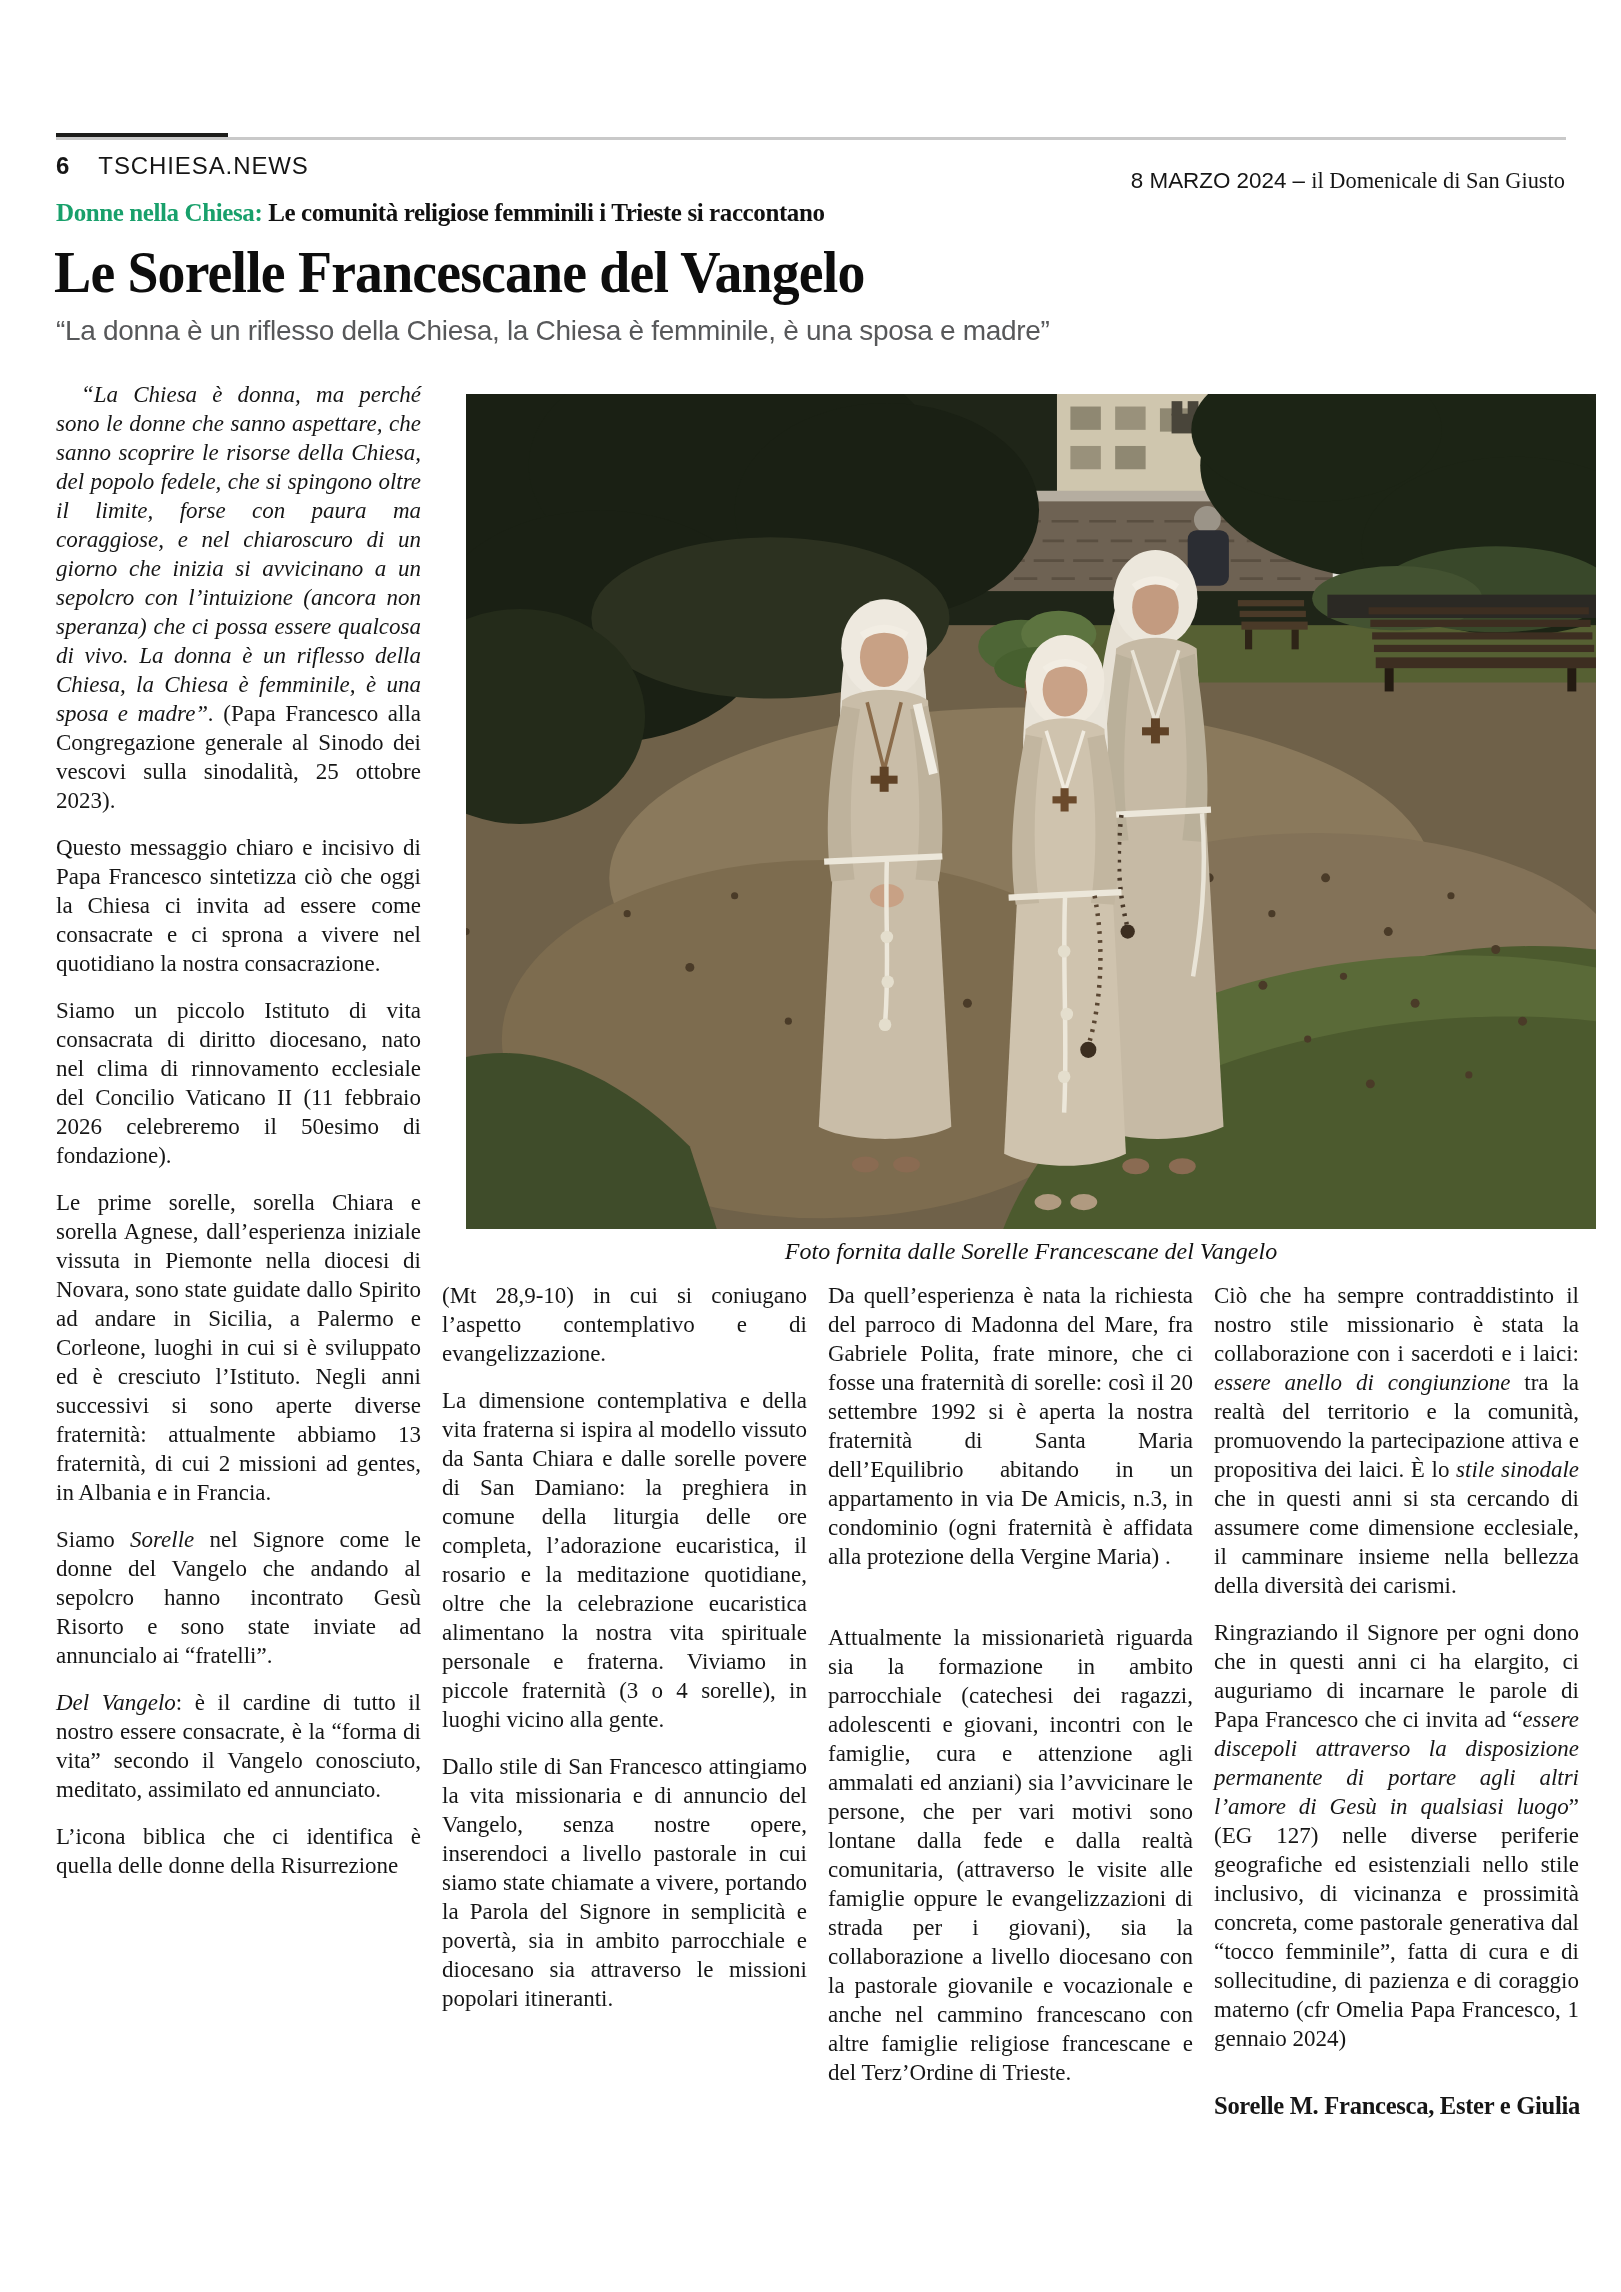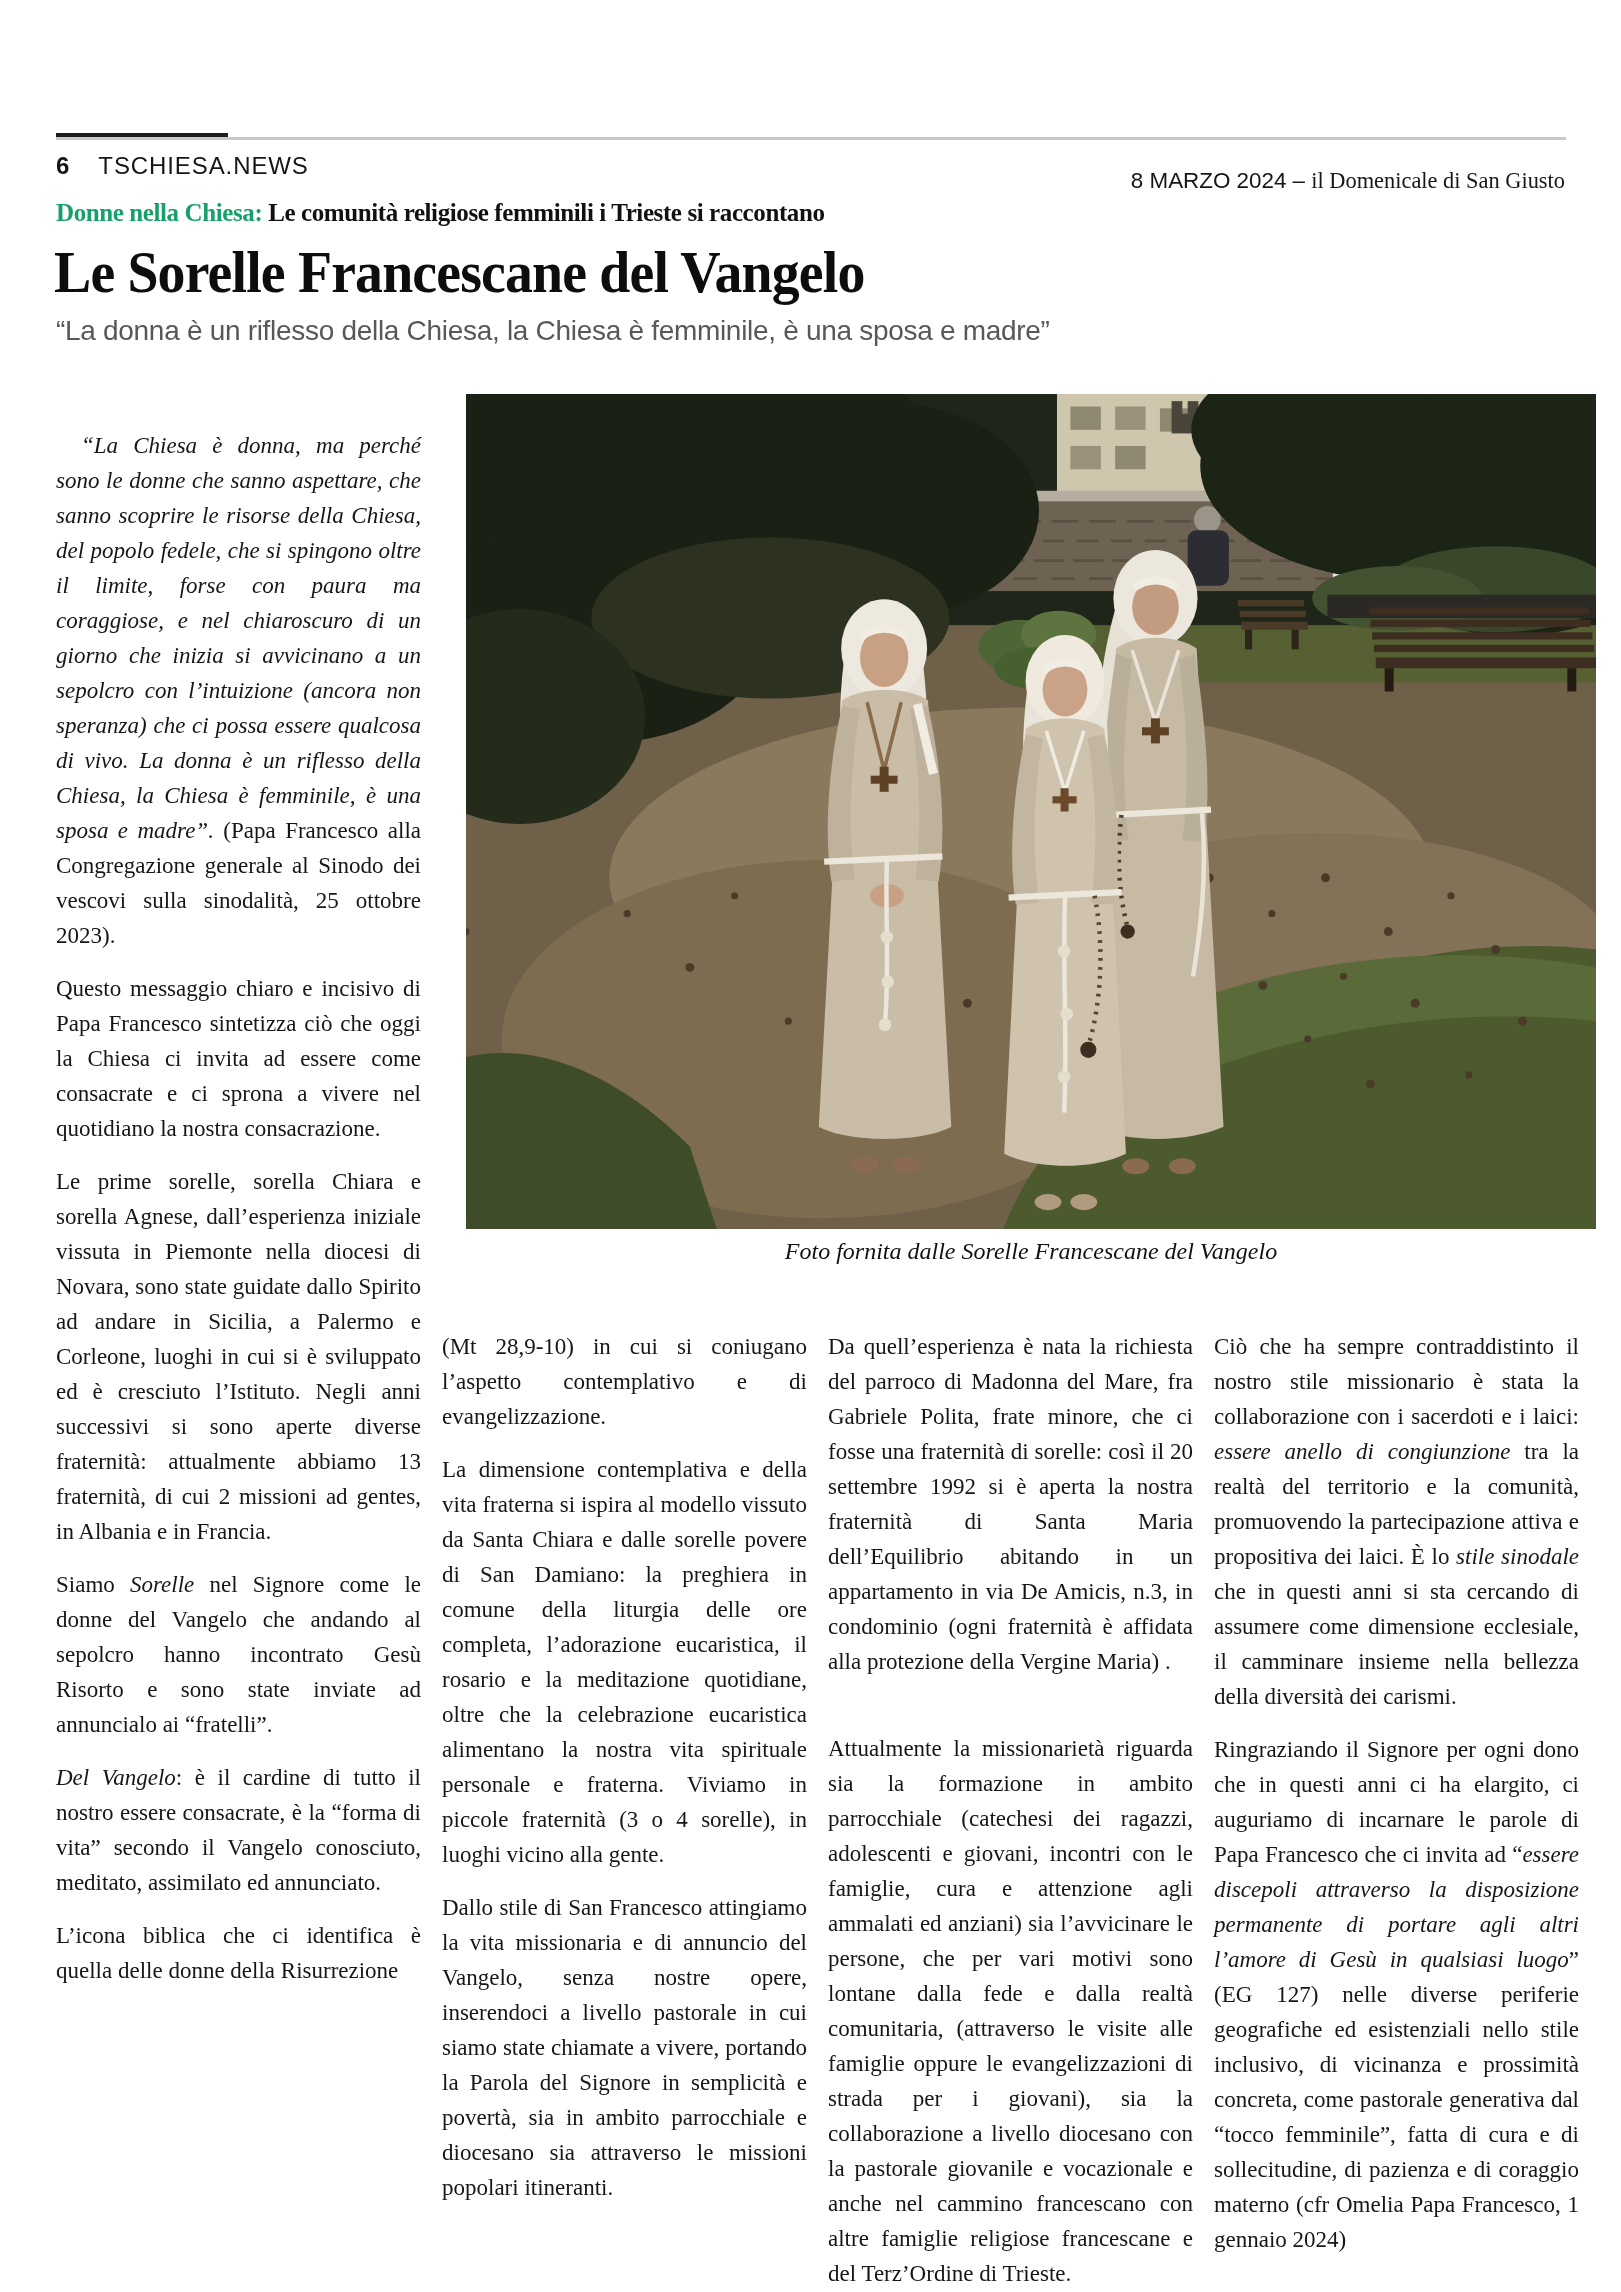--- a/index.html
+++ b/index.html
@@ -20,21 +20,21 @@
   .header-right .pub-part{font-family:"Liberation Serif",serif;}
 
   
   .kicker{left:56px;top:199px;font-size:25px;font-weight:bold;letter-spacing:-0.4px;white-space:nowrap;}
   .kicker .hl{color:#18a06b;}
   .kicker .rest{color:#111;}
   .headline{left:54px;top:238px;font-size:60px;font-weight:bold;color:#0d0d0d;letter-spacing:-0.9px;transform:scaleX(0.93);transform-origin:left top;white-space:nowrap;}
   .subhead{left:56px;top:315px;font-family:"Liberation Sans",sans-serif;font-size:28px;color:#57585a;letter-spacing:-0.3px;white-space:nowrap;}
 
   
-  .col{position:absolute;width:365px;font-size:23px;line-height:35px;text-align:justify;color:#161616;margin-top:48px;}
+  .col{position:absolute;width:365px;font-size:23px;line-height:29px;text-align:justify;color:#161616;}
   .col p{margin:0 0 18px 0;}
   .col p.indent{text-indent:25px;}
   .col p.gap-large{margin-top:52px;}
   .col .it{font-style:italic;}
   .col1{left:56px;top:380px;}
   .col2{left:442px;top:1281px;}
   .col3{left:828px;top:1281px;}
   .col4{left:1214px;top:1281px;}
   .signature{font-weight:bold;font-size:24.6px;letter-spacing:-0.3px;margin-top:38px;text-align:center;white-space:nowrap;}
 
@@ -253,20 +253,21 @@
     <ellipse cx="650" cy="902" rx="15" ry="9" fill="#b09a80"></ellipse>
         <ellipse cx="690" cy="902" rx="15" ry="9" fill="#b09a80"></ellipse>
   </g>
 </svg>
 </div>
 <div class="abs caption">Foto fornita dalle Sorelle Francescane del Vangelo</div>
 
 <div class="abs col col1">
     <p class="indent"><span class="it">“La Chiesa è donna, ma perché sono le donne che sanno aspettare, che sanno scoprire le risorse della Chiesa, del popolo fedele, che si spingono oltre il limite, forse con paura ma coraggiose, e nel chiaroscuro di un giorno che inizia si avvicinano a un sepolcro con l’intuizione (ancora non speranza) che ci possa essere qualcosa di vivo. La donna è un riflesso della Chiesa, la Chiesa è femminile, è una sposa e madre”.</span><span> (Papa Francesco alla Congregazione generale al Sinodo dei vescovi sulla sinodalità, 25 ottobre 2023).</span></p>
     <p><span>Questo messaggio chiaro e incisivo di Papa Francesco sintetizza ciò che oggi la Chiesa ci invita ad essere come consacrate e ci sprona a vivere nel quotidiano la nostra consacrazione.</span></p>
+    <p><span>Siamo un piccolo Istituto di vita consacrata di diritto diocesano, nato nel clima di rinnovamento ecclesiale del Concilio Vaticano II (11 febbraio 2026 celebreremo il 50esimo di fondazione).</span></p>
     <p><span>Le prime sorelle, sorella Chiara e sorella Agnese, dall’esperienza iniziale vissuta in Piemonte nella diocesi di Novara, sono state guidate dallo Spirito ad andare in Sicilia, a Palermo e Corleone, luoghi in cui si è sviluppato ed è cresciuto l’Istituto. Negli anni successivi si sono aperte diverse fraternità: attualmente abbiamo 13 fraternità, di cui 2 missioni ad gentes, in Albania e in Francia.</span></p>
     <p><span>Siamo </span><span class="it">Sorelle</span><span> nel Signore come le donne del Vangelo che andando al sepolcro hanno incontrato Gesù Risorto e sono state inviate ad annuncialo ai “fratelli”.</span></p>
     <p><span class="it">Del Vangelo</span><span>: è il cardine di tutto il nostro essere consacrate, è la “forma di vita” secondo il Vangelo conosciuto, meditato, assimilato ed annunciato.</span></p>
     <p><span>L’icona biblica che ci identifica è quella delle donne della Risurrezione</span></p>
   </div>
 <div class="abs col col2">
     <p><span>(Mt 28,9-10) in cui si coniugano l’aspetto contemplativo e di evangelizzazione.</span></p>
     <p><span>La dimensione contemplativa e della vita fraterna si ispira al modello vissuto da Santa Chiara e dalle sorelle povere di San Damiano: la preghiera in comune della liturgia delle ore completa, l’adorazione eucaristica, il rosario e la meditazione quotidiane, oltre che la celebrazione eucaristica alimentano la nostra vita spirituale personale e fraterna. Viviamo in piccole fraternità (3 o 4 sorelle), in luoghi vicino alla gente.</span></p>
     <p><span>Dallo stile di San Francesco attingiamo la vita missionaria e di annuncio del Vangelo, senza nostre opere, inserendoci a livello pastorale in cui siamo state chiamate a vivere, portando la Parola del Signore in semplicità e povertà, sia in ambito parrocchiale e diocesano sia attraverso le missioni popolari itineranti.</span></p>
   </div>

